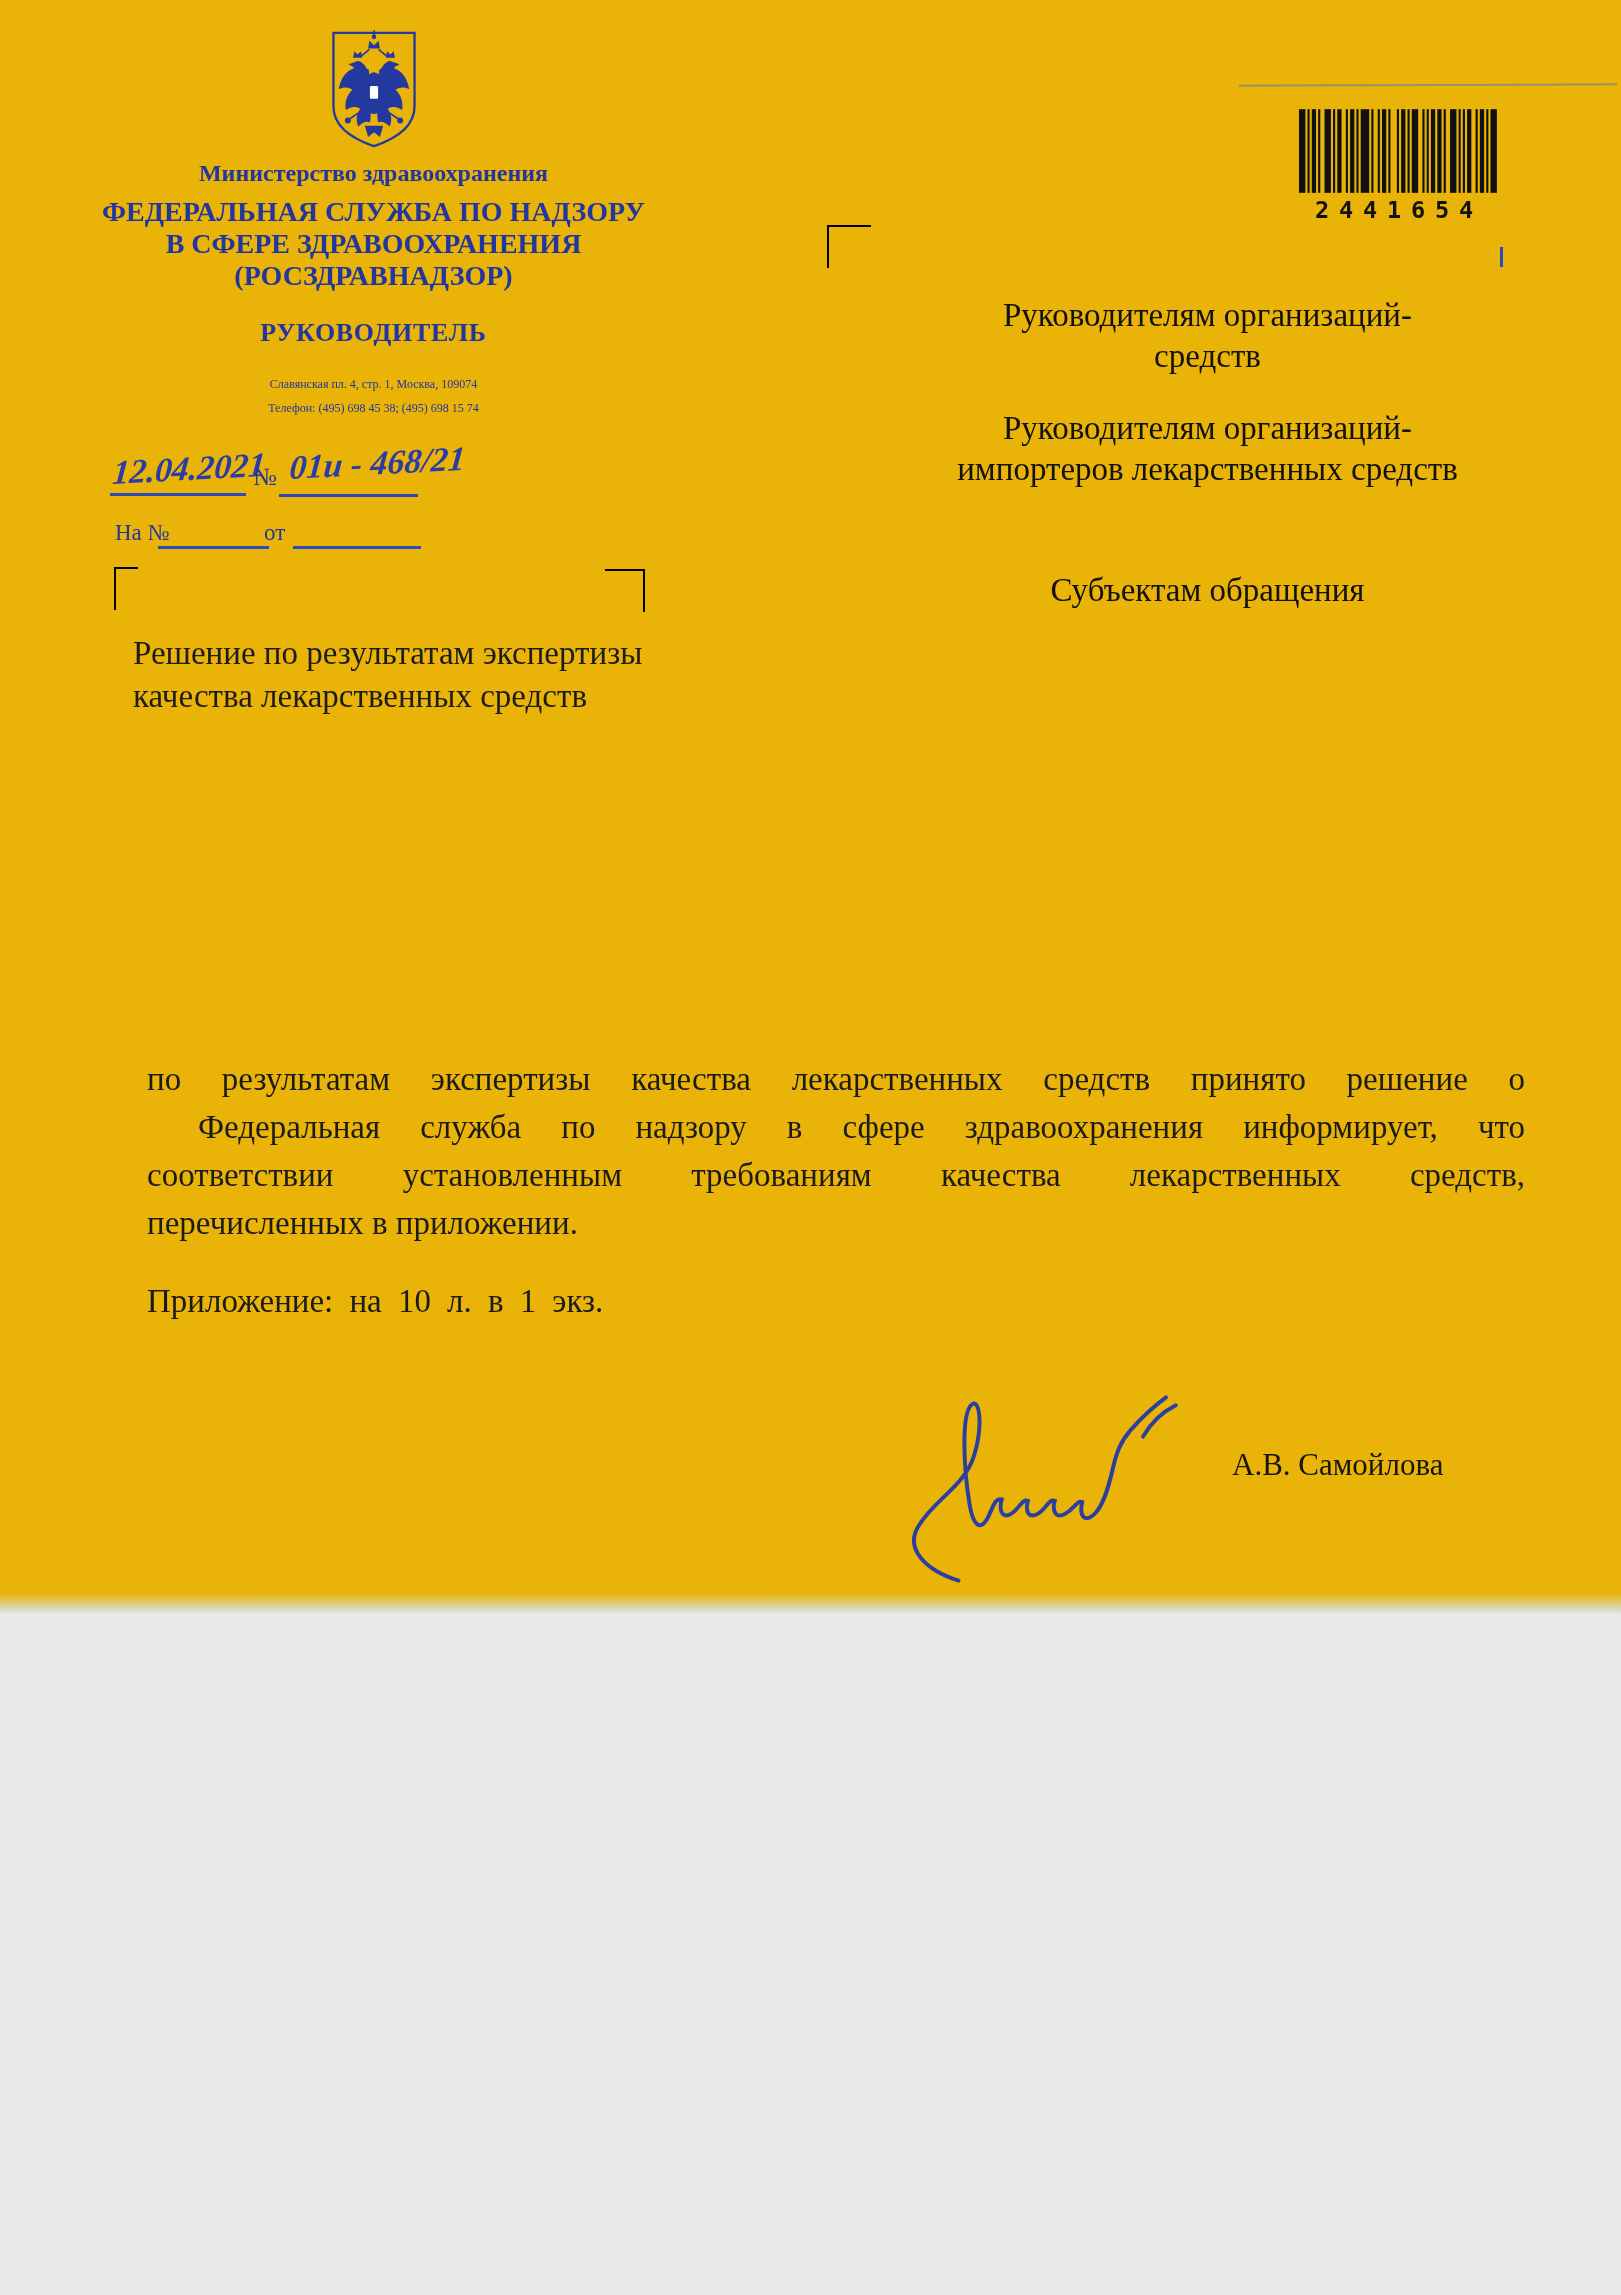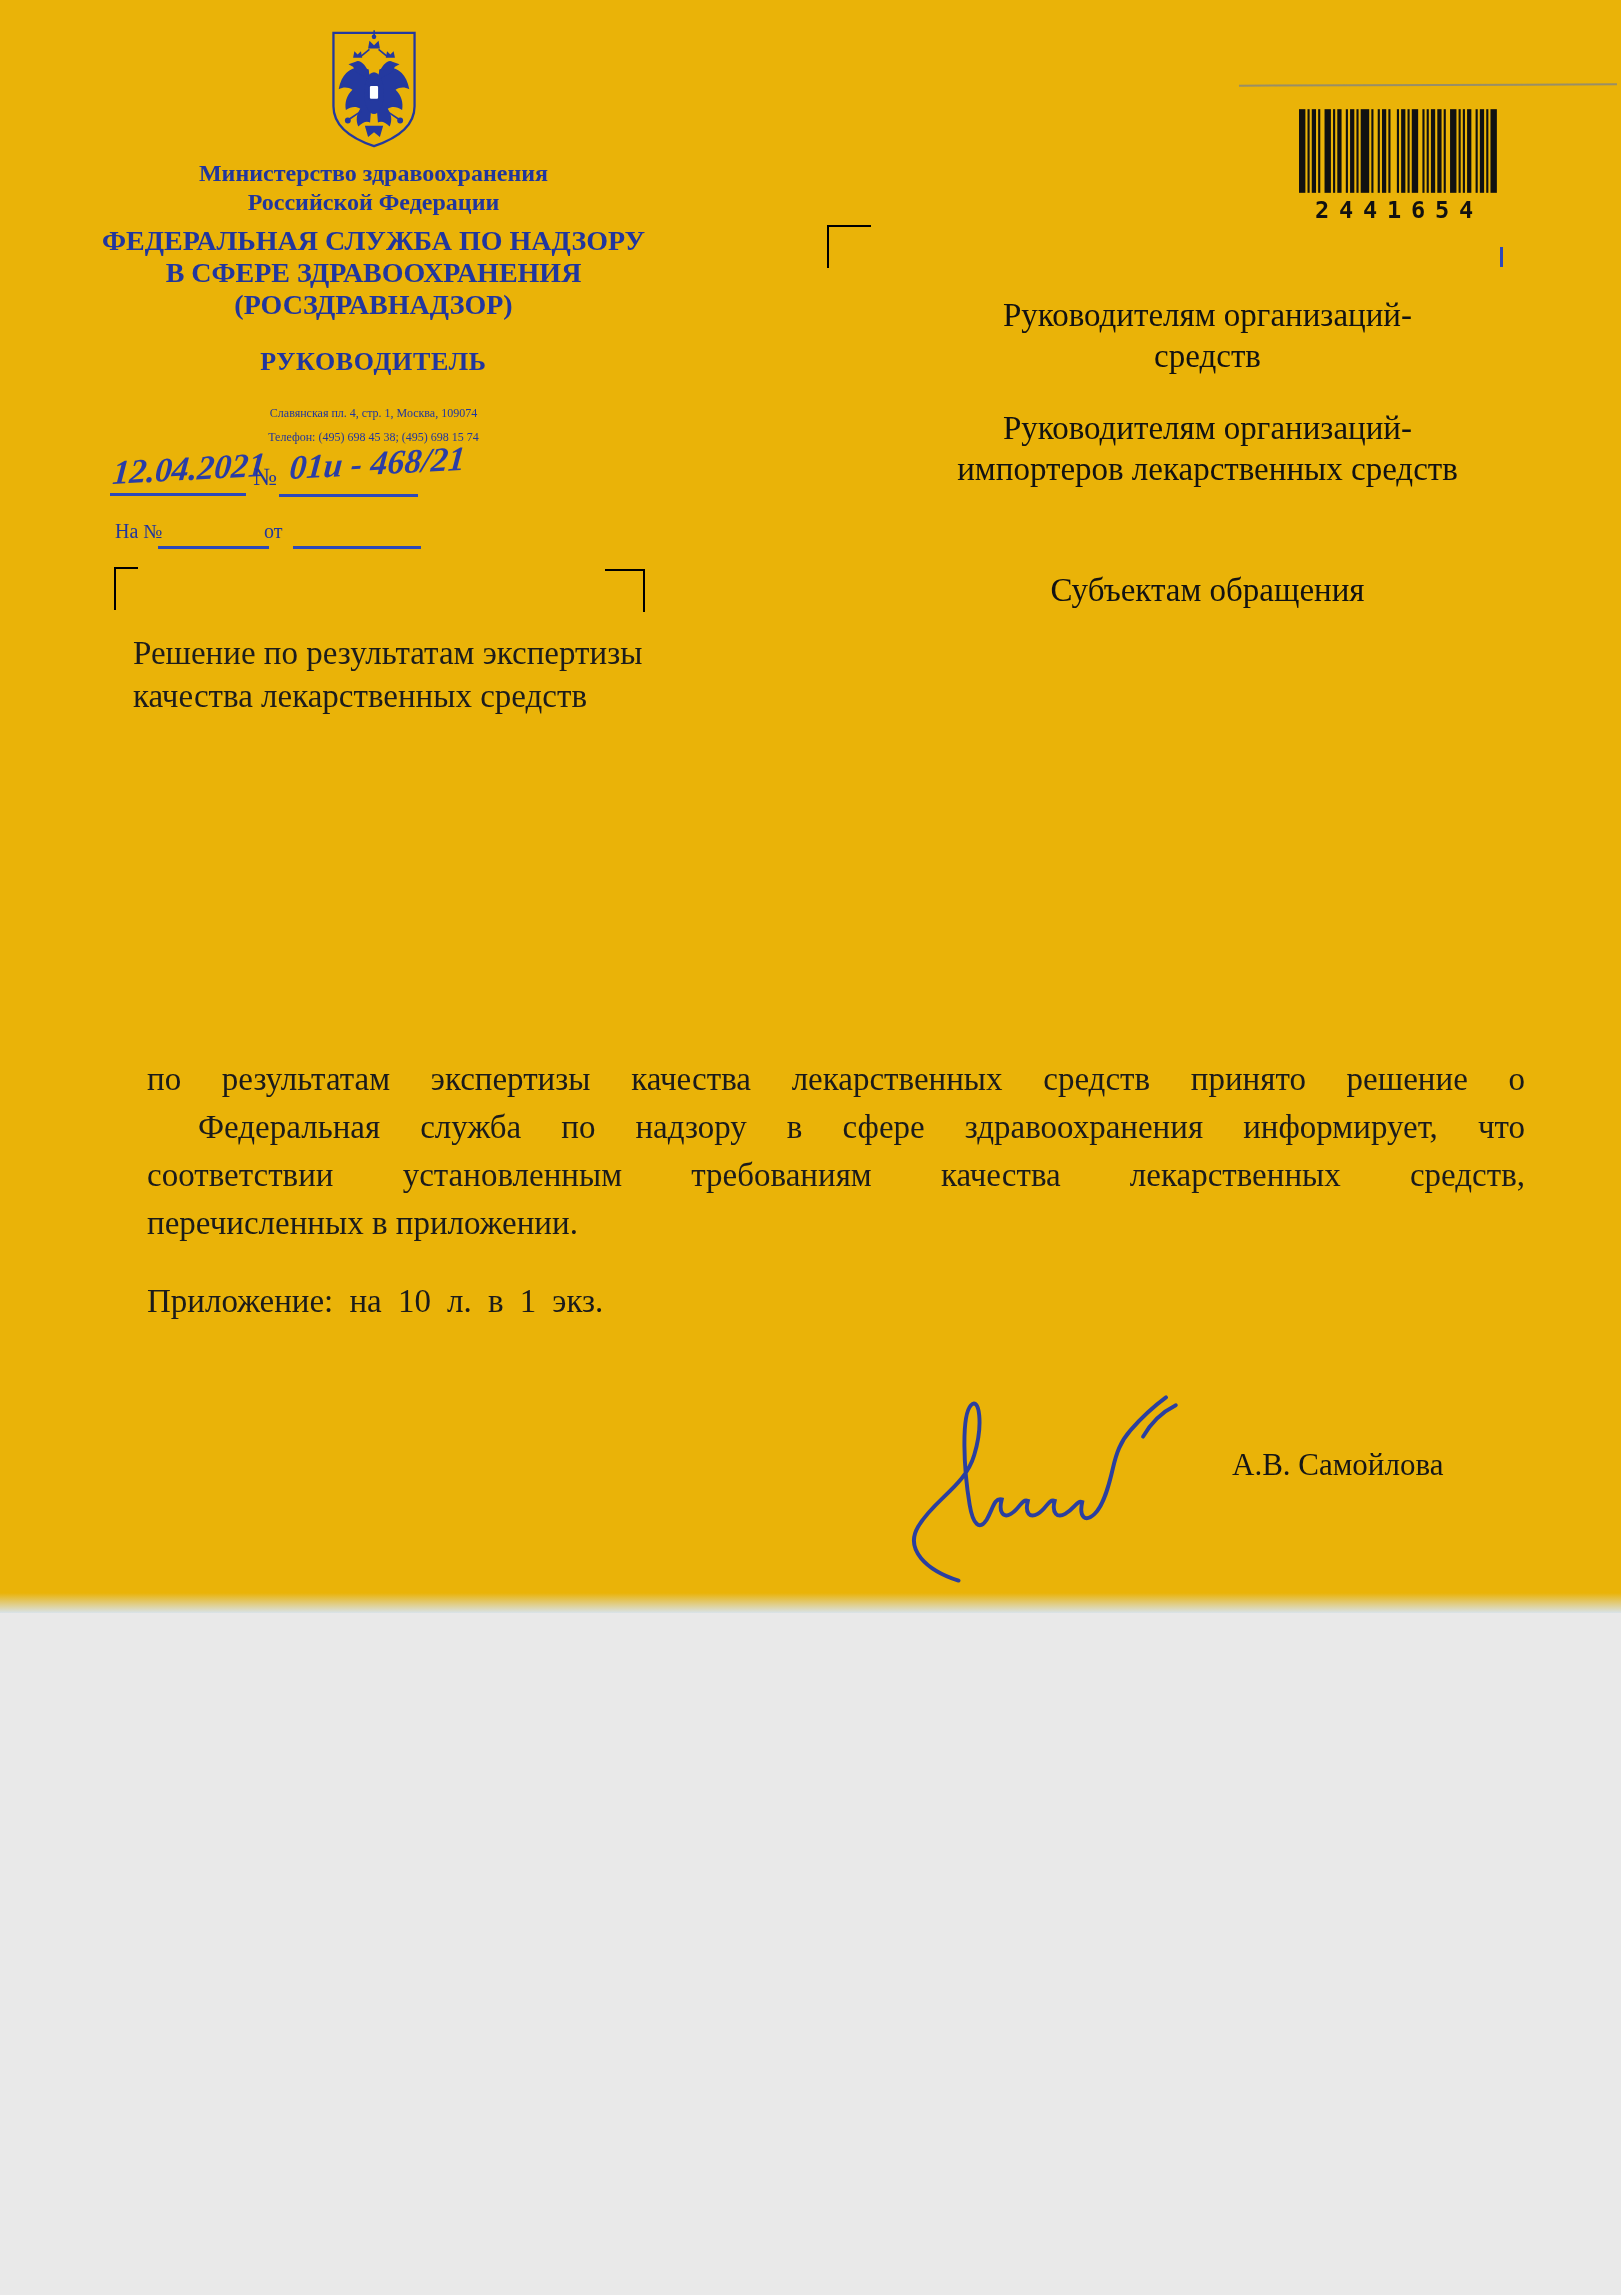--- a/index.html
+++ b/index.html
@@ -23,21 +23,21 @@
   .addr{margin-top:23.6px;font-size:12px;line-height:24px;}
   
   .hand{
     font-style:italic;font-weight:bold;
     color:var(--handink,#2a3da6);
     transform:rotate(-3deg) skewX(-8deg);
     transform-origin:left bottom;
     white-space:nowrap;
   }
   .blue-line{background:#2e49b8;height:2.6px;}
-  .blue-label{color:var(--ink,#21369e);font-size:20px;}
+  .blue-label{color:var(--ink,#21369e);font-size:23px;}
   .bracket{border-color:#2d49bb;}
   
   .barcode-wrap{left:1299px;top:109px;width:200px;text-align:center;}
   .barcode-num{
     font-family:"DejaVu Sans Mono", monospace;
     font-size:23.6px;font-weight:bold;color:#111;
     letter-spacing:9.8px;margin-top:1.3px;
   }
   
   .recipients{
@@ -104,21 +104,20 @@
       </g>
       <g stroke="#24399f" stroke-width="2.5" fill="none">
         <path d="M63 31 L50 42 M77 31 L90 42"></path>
         <path d="M50 126 L32 138 M90 126 L108 138"></path>
       </g>
       <rect x="62.5" y="86" width="15" height="22" rx="3" fill="#ffffff" stroke="#24399f" stroke-width="2.5"></rect>
     </svg>
 
     <div class="ministry">
       <div>Министерство здравоохранения</div>
-      <div>Российской Федерации</div>
     </div>
 
     <div class="service">
       <div>ФЕДЕРАЛЬНАЯ СЛУЖБА ПО НАДЗОРУ</div>
       <div>В СФЕРЕ ЗДРАВООХРАНЕНИЯ</div>
       <div>(РОСЗДРАВНАДЗОР)</div>
     </div>
 
     <div class="ruler">РУКОВОДИТЕЛЬ</div>
 

